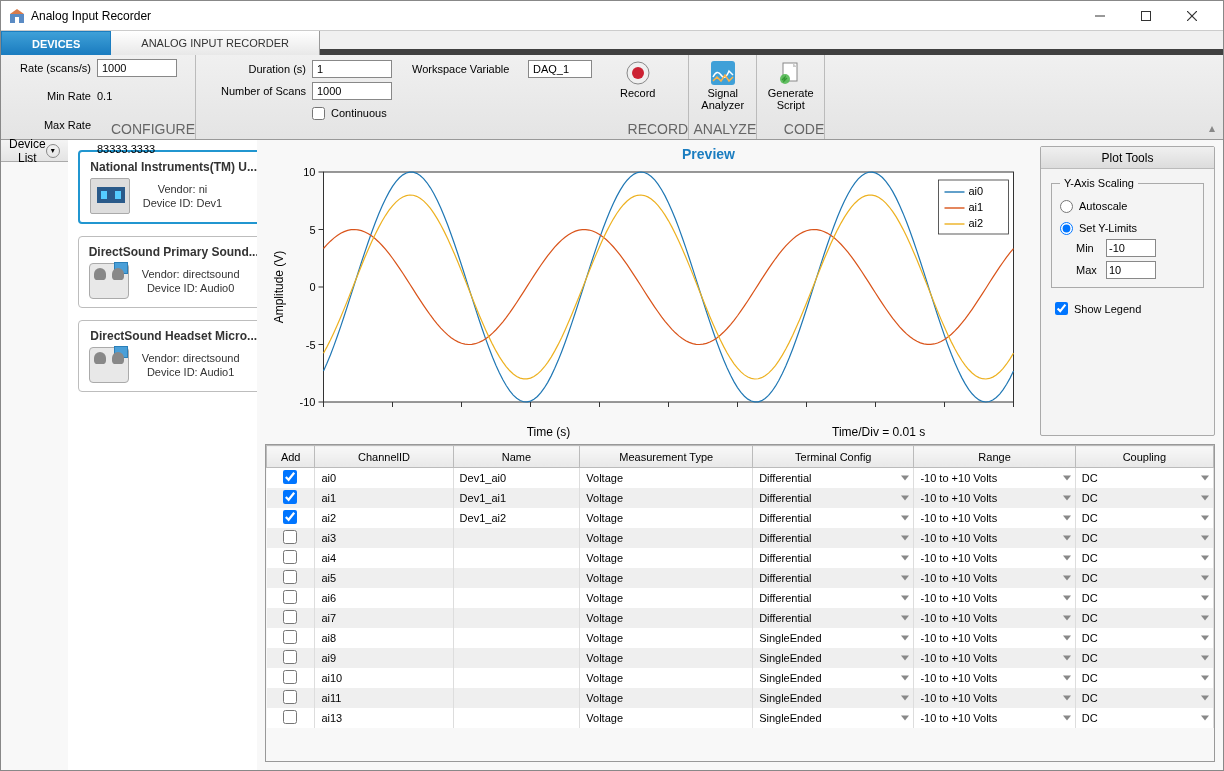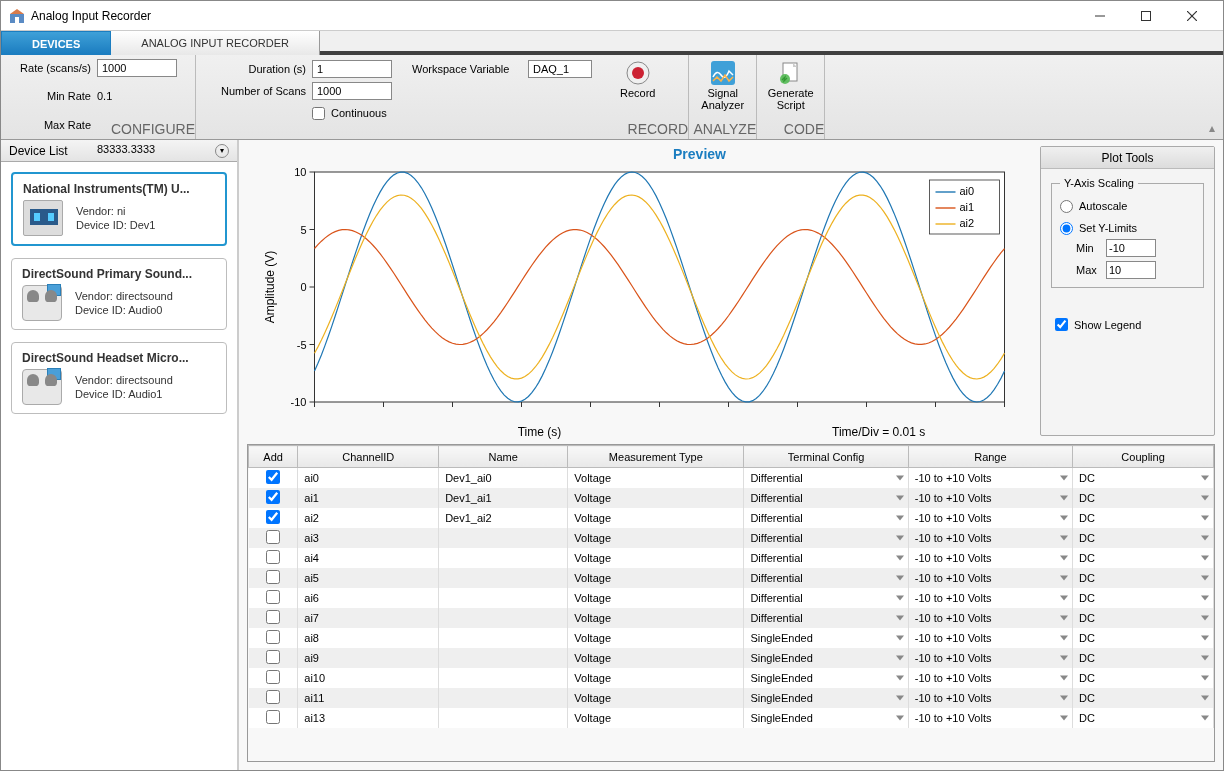--- a/index.html
+++ b/index.html
@@ -6,41 +6,41 @@
   body { font-family: "Segoe UI", Arial, sans-serif; font-size: 12px; background: #fff; width: 1224px; height: 771px; overflow: hidden; border: 1px solid #888; position: relative; }
   
   
   .titlebar { height: 30px; background: #fff; border-bottom: 1px solid #ccc; display: flex; align-items: center; padding: 0 8px; }
   .titlebar-icon { width: 16px; height: 16px; margin-right: 6px; display: inline-flex; align-items: center; justify-content: center; }
   .titlebar-title { flex: 1; font-size: 12px; }
   .titlebar-controls { display: flex; gap: 0; }
   .titlebar-btn { width: 46px; height: 30px; display: flex; align-items: center; justify-content: center; font-size: 14px; cursor: default; }
   
   
-  .tabs { height: 24px; background: #f0f0f0; border-bottom: 4px solid #404040; display: flex; }
+  .tabs { height: 24px; background: #f0f0f0; border-bottom: 6px solid #404040; display: flex; }
   .tab { padding: 0 30px; height: 24px; line-height: 24px; font-size: 11px; border-right: 1px solid #999; cursor: default; }
   .tab.active { background: linear-gradient(#3fa0d8, #1b7dc0); color: #fff; font-weight: bold; border: 1px solid #1b7dc0; }
   .tab.inactive { background: linear-gradient(#fff, #e8e8e8); color: #333; }
   
   
   .toolbar { height: 85px; background: linear-gradient(#f0f0f0, #e4e4e4); border-bottom: 1px solid #999; display: flex; }
   .tool-section { border-right: 1px solid #bbb; padding: 4px 10px 2px 10px; display: flex; flex-direction: column; position: relative; }
   .tool-section-label { position: absolute; bottom: 2px; left: 0; right: 0; text-align: right; font-size: 14px; color: #666; }
   .tool-row { display: flex; align-items: center; gap: 6px; height: 20px; margin-bottom: 2px; }
   .tool-row label { font-size: 11px; text-align: right; }
   .tool-row input[type="text"] { height: 18px; font-size: 11px; padding: 0 4px; border: 1px solid #888; }
   .tool-big-btn { display: flex; flex-direction: column; align-items: center; padding: 2px 8px; gap: 2px; cursor: default; }
   .tool-big-btn-icon { width: 24px; height: 24px; }
   .tool-big-btn-label { font-size: 11px; text-align: center; }
   
   
   .main { display: flex; height: calc(771px - 30px - 24px - 85px); }
   
   
-  .device-panel { width: 238px; border-right: 2px solid #ccc; display: flex; flex-direction: column; background: #f8f8f8; }
+  .device-panel { width: 256px; border-right: 2px solid #ccc; display: flex; background: #f8f8f8; text-align: center; }
   .device-panel-header { height: 22px; background: linear-gradient(#f4f4f4, #e4e4e4); border-bottom: 1px solid #aaa; display: flex; align-items: center; padding: 0 8px; font-size: 12px; }
   .device-panel-header-title { flex: 1; }
   .device-list { padding: 10px; display: flex; flex-direction: column; gap: 12px; background: #fff; flex: 1; }
   .device-card { border: 1px solid #bdbdbd; border-radius: 4px; padding: 8px 10px; }
   .device-card.selected { border: 2px solid #2196d0; }
   .device-card-title { font-size: 12px; font-weight: bold; color: #333; margin-bottom: 4px; white-space: nowrap; overflow: hidden; text-overflow: ellipsis; }
   .device-card-body { display: flex; gap: 13px; align-items: center; }
   .device-icon { width: 40px; height: 36px; background: #ddd; border: 1px solid #aaa; border-radius: 2px; position: relative; }
   .device-info { font-size: 11px; color: #333; line-height: 14px; }
   
@@ -316,21 +316,21 @@
               </div>
             <div class="min-max-row">
                 <label style="width:26px;">Min</label>
                 <input type="text" value="-10" style="">
               </div>
             <div class="min-max-row" style="margin-top:4px;">
                 <label style="width:26px;">Max</label>
                 <input type="text" value="10" style="">
               </div>
           </fieldset>
-          <div class="checkbox-row" style="margin-top:24px;">
+          <div class="checkbox-row" style="margin-top:8px;">
               <input type="checkbox" checked="" style="">
               <label>Show Legend</label>
             </div>
         </div>
       </div>
     </div>
 
     <div class="table-container">
       <div class="table-scroll">
         <table>

